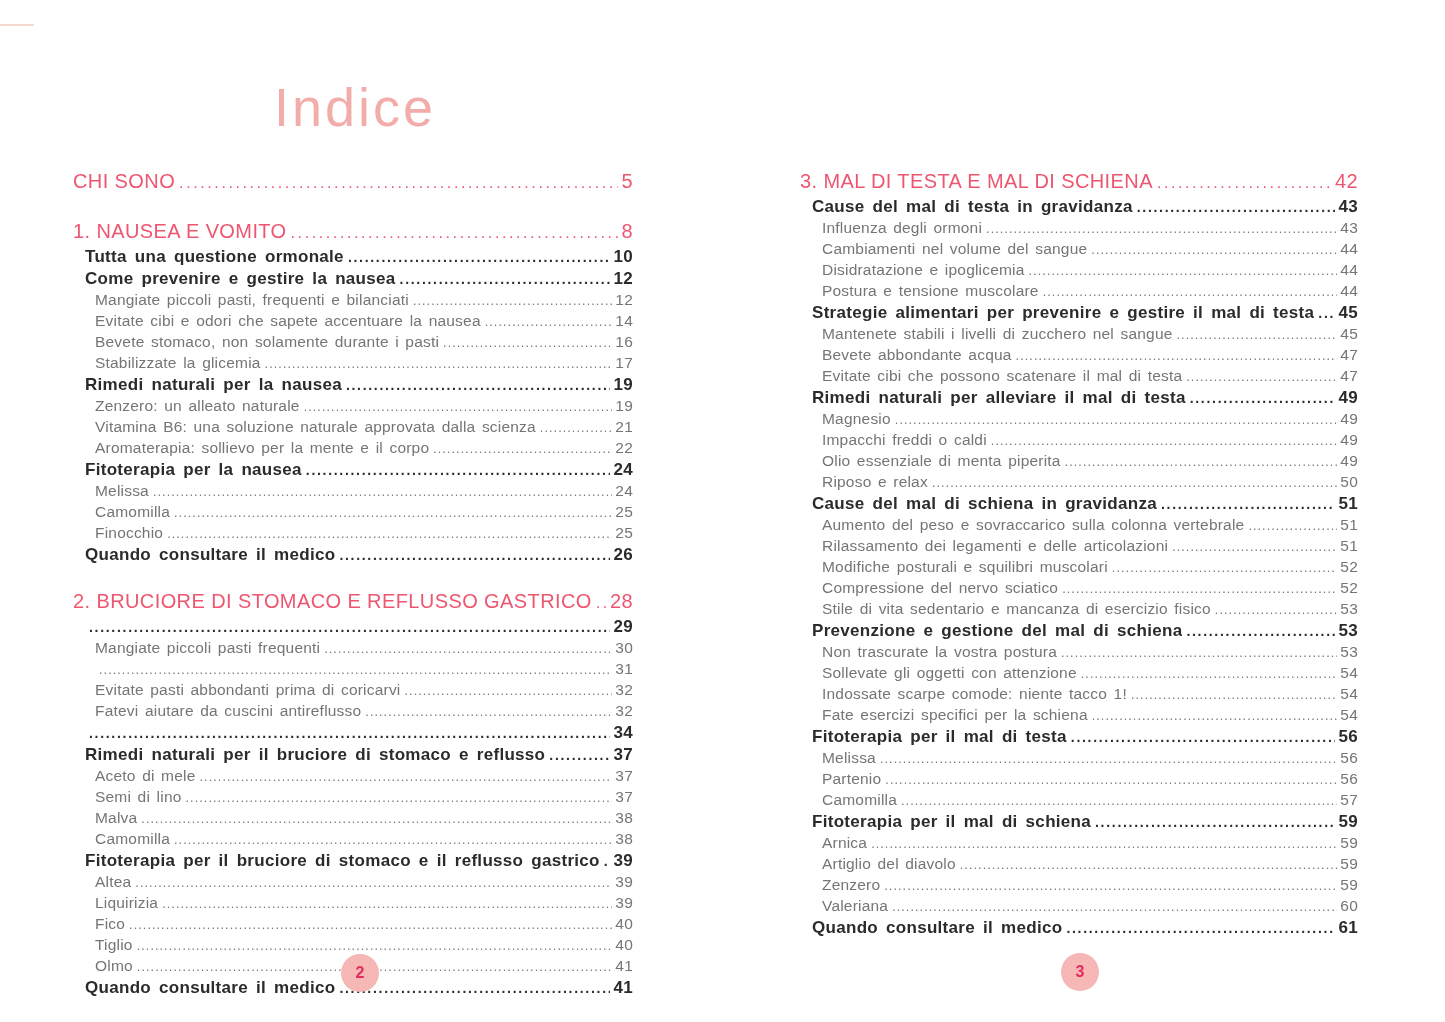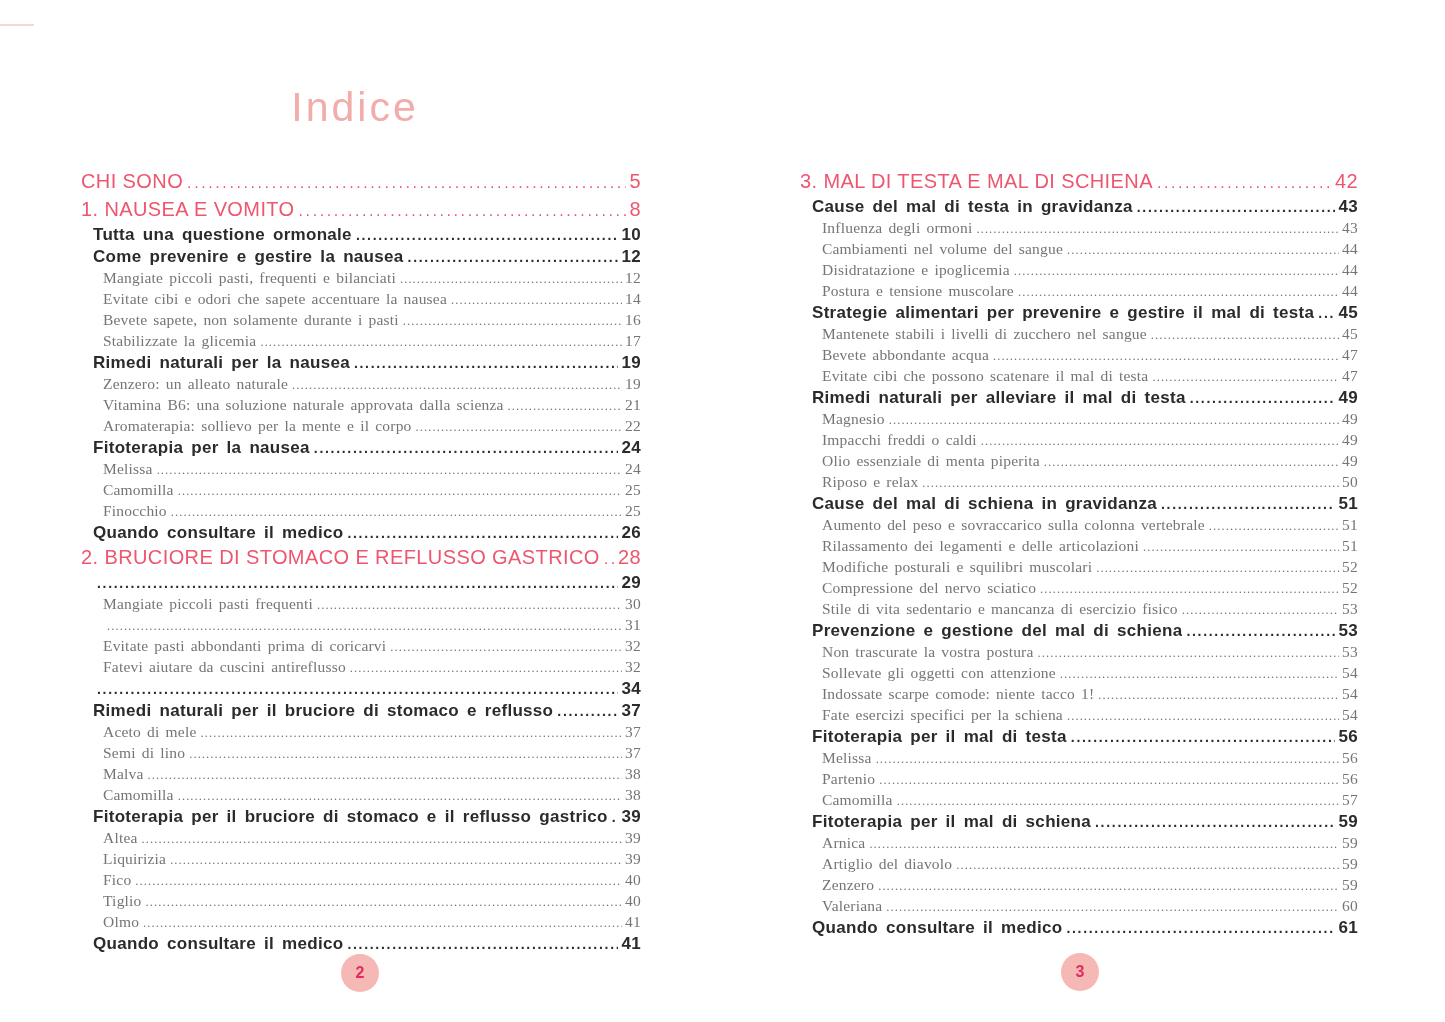--- a/index.html
+++ b/index.html
@@ -22,32 +22,32 @@
     width: 34px;
     height: 2px;
     background: var(--decor-line, #f6d9ce);
   }
   .index-title {
     position: absolute;
     left: 75px;
     top: 76px;
     width: 560px;
     text-align: center;
-    font-size: 41px;
+    font-size: 54px;
     line-height: 62px;
     letter-spacing: 3px;
     color: var(--title-pink, #f2acaa);
   }
   .toc-col {
     position: absolute;
     top: 168px;
     display: flex;
     flex-direction: column;
   }
-  .toc-col.left  { left: 81px;  width: 560px; }
+  .toc-col.left  { left: 73px;  width: 560px; }
   .toc-col.right { left: 800px; width: 558px; justify-content: space-between; }
 
   .row {
     display: flex;
     align-items: baseline;
   }
   .row .label {
     flex: 0 1 auto;
     white-space: nowrap;
     overflow: hidden;
@@ -64,41 +64,40 @@
     white-space: nowrap;
   }
 
   .row.chapter {
     color: var(--chapter-pink, #ee5670);
     font-size: 20px;
     line-height: 27px;
     letter-spacing: 0.4px;
   }
   .row.chapter .dots { font-size: 16px; letter-spacing: 2.6px; }
-  .row.chapter.gap   { }
+  .row.chapter.gap   { margin-top: 22px; }
 
   .row.section {
     color: var(--section-dark, #2b2b2b);
     font-weight: bold;
     font-size: 17px;
     line-height: 21px;
     padding-left: 12px;
     word-spacing: 3px;
     letter-spacing: 0.3px;
   }
   .row.section .dots { font-size: 14px; letter-spacing: 1.7px; font-weight: bold; }
 
   .row.sub {
     color: var(--sub-gray, #757575);
     font-size: 15.5px;
     line-height: 19px;
     padding-left: 22px;
     word-spacing: 2px;
     letter-spacing: 0.2px;
-    font-family: Liberation Serif, serif;
   }
   .row.sub .dots { font-size: 12.5px; letter-spacing: 1.1px; }
 
   .pagedot {
     position: absolute;
     width: 38px;
     height: 38px;
     border-radius: 50%;
     background: var(--circle-bg, #f5b8b5);
     color: var(--circle-text, #e42a5e);
@@ -145,21 +144,21 @@
         <span class="label">Mangiate piccoli pasti, frequenti e bilanciati</span>
         <span class="dots">................................................................................................................................................................................................................................................................................................................................................................................................................</span>
         <span class="pg">12</span>
       </div>
       <div class="row sub">
         <span class="label">Evitate cibi e odori che sapete accentuare la nausea</span>
         <span class="dots">................................................................................................................................................................................................................................................................................................................................................................................................................</span>
         <span class="pg">14</span>
       </div>
       <div class="row sub">
-        <span class="label">Bevete sapete, non solamente durante i pasti</span>
+        <span class="label">Bevete stomaco, non solamente durante i pasti</span>
         <span class="dots">................................................................................................................................................................................................................................................................................................................................................................................................................</span>
         <span class="pg">16</span>
       </div>
       <div class="row sub">
         <span class="label">Stabilizzate la glicemia</span>
         <span class="dots">................................................................................................................................................................................................................................................................................................................................................................................................................</span>
         <span class="pg">17</span>
       </div>
       <div class="row section">
         <span class="label">Rimedi naturali per la nausea</span>

